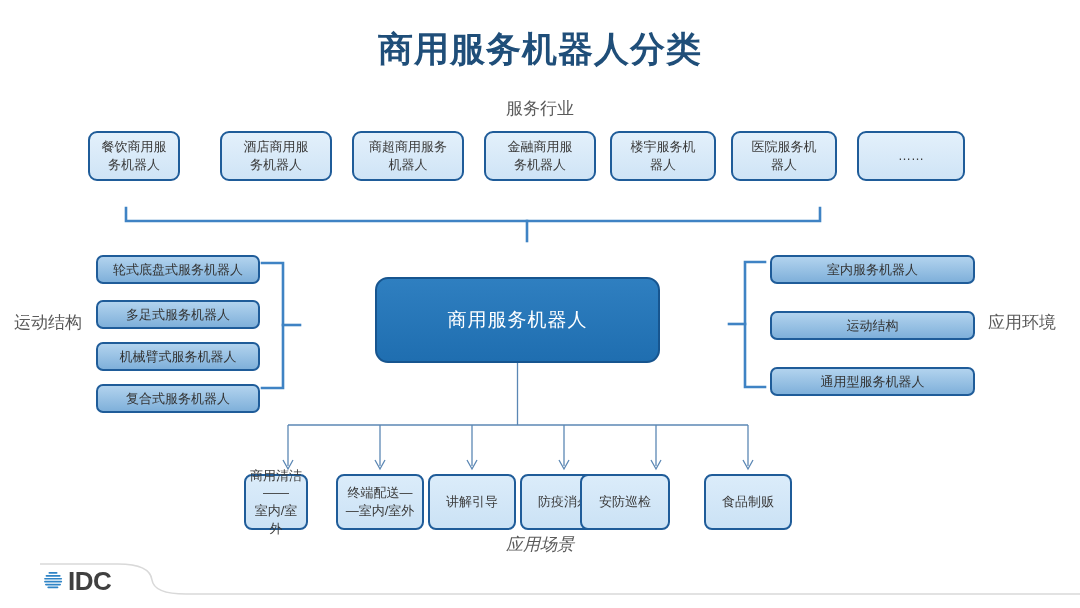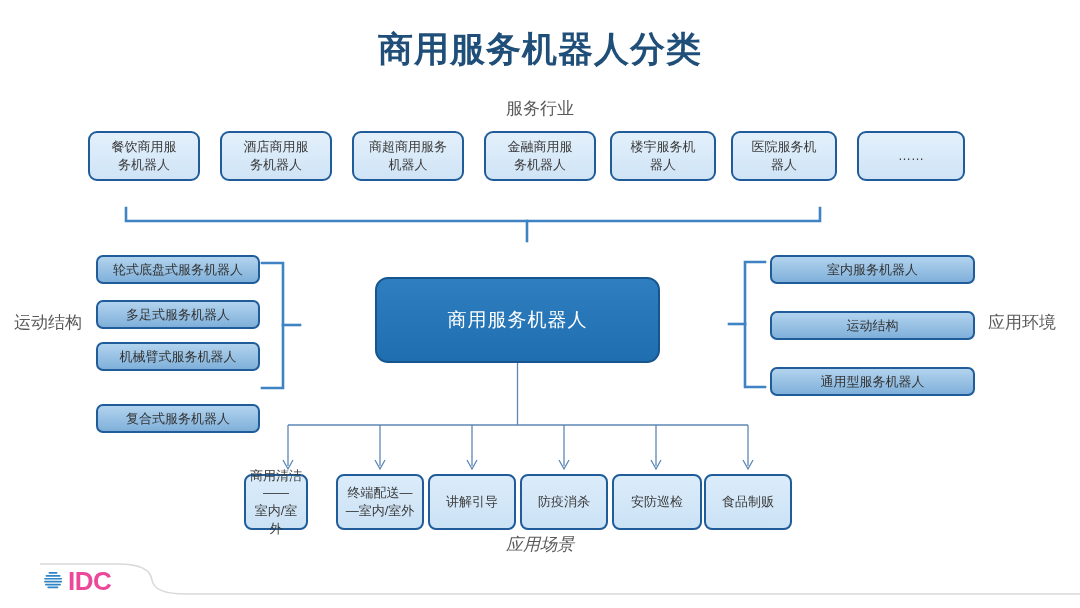--- a/index.html
+++ b/index.html
@@ -117,21 +117,21 @@
     left: 40px;
     top: 568px;
     display: flex;
     align-items: center;
     gap: 2px;
   }
   .logo-mark { width: 26px; height: 26px; display: block; }
   .logo-text {
     font-size: 26px;
     font-weight: bold;
-    color: #ec4899;
+    color: #404040;
     letter-spacing: -0.5px;
     line-height: 26px;
   }
 </style>
 </head>
 <body>
 
 <div id="canvas">
 
   <div class="title">商用服务机器人分类</div>
@@ -175,44 +175,44 @@
     <g fill="none" stroke="#d9d9d9" stroke-width="1.6">
       <path d="M40,564 L118,564 Q150,564 152,580 Q154,594 186,594 L1080,594"></path>
     </g>
   </svg>
 
   <div class="sect-label top">服务行业</div>
   <div class="sect-label left">运动结构</div>
   <div class="sect-label right">应用环境</div>
   <div class="sect-label bottom">应用场景</div>
 
-  <div class="node industry" style="left:88px;  width:112px;">餐饮商用服<br>务机器人</div>
+  <div class="node industry" style="left:88px;  width:92px;">餐饮商用服<br>务机器人</div>
   <div class="node industry" style="left:220px; width:112px;">酒店商用服<br>务机器人</div>
   <div class="node industry" style="left:352px; width:112px;">商超商用服务<br>机器人</div>
   <div class="node industry" style="left:484px; width:112px;">金融商用服<br>务机器人</div>
   <div class="node industry" style="left:610px; width:106px;">楼宇服务机<br>器人</div>
   <div class="node industry" style="left:731px; width:106px;">医院服务机<br>器人</div>
   <div class="node industry" style="left:857px; width:108px;">……</div>
 
   <div class="node attr" style="left:96px;  top:255px; width:164px;">轮式底盘式服务机器人</div>
   <div class="node attr" style="left:96px;  top:300px; width:164px;">多足式服务机器人</div>
   <div class="node attr" style="left:96px;  top:342px; width:164px;">机械臂式服务机器人</div>
-  <div class="node attr" style="left:96px;  top:404px; width:164px;">复合式服务机器人</div>
+  <div class="node attr" style="left:96px;  top:384px; width:164px;">复合式服务机器人</div>
 
   <div class="node attr" style="left:770px; top:255px; width:205px;text-align:right;">室内服务机器人</div>
   <div class="node attr" style="left:770px; top:311px; width:205px;">运动结构</div>
   <div class="node attr" style="left:770px; top:367px; width:205px;">通用型服务机器人</div>
 
   <div class="node hub">商用服务机器人</div>
 
   <div class="node scene" style="left:244px; width:64px;">商用清洁——<br>室内/室外</div>
   <div class="node scene" style="left:336px; width:88px;">终端配送—<br>—室内/室外</div>
   <div class="node scene" style="left:428px; width:88px;">讲解引导</div>
   <div class="node scene" style="left:520px; width:88px;">防疫消杀</div>
-  <div class="node scene" style="left:612px; width:90px;">安防巡检</div>
+  <div class="node scene" style="left:580px; width:90px;">安防巡检</div>
   <div class="node scene" style="left:704px; width:88px;">食品制贩</div>
 
   <div class="logo">
     <svg class="logo-mark" viewBox="0 0 26 26">
       <g fill="#2f84c6">
         <path d="M13 2.2 C7.1 2.2 2.5 6.6 2.5 12.5 C2.5 18.4 7.1 23 13 23 C18.9 23 23.5 18.4 23.5 12.5 C23.5 6.6 18.9 2.2 13 2.2 Z" fill="none" stroke="#2f84c6" stroke-width="0"></path>
         <rect x="8.5" y="4.1" width="9" height="1.7" rx="0.8"></rect>
         <rect x="5.6" y="7.0" width="15" height="1.7" rx="0.8"></rect>
         <rect x="4.1" y="9.9" width="18" height="1.7" rx="0.8"></rect>
         <rect x="4.1" y="12.8" width="18" height="1.7" rx="0.8"></rect>

